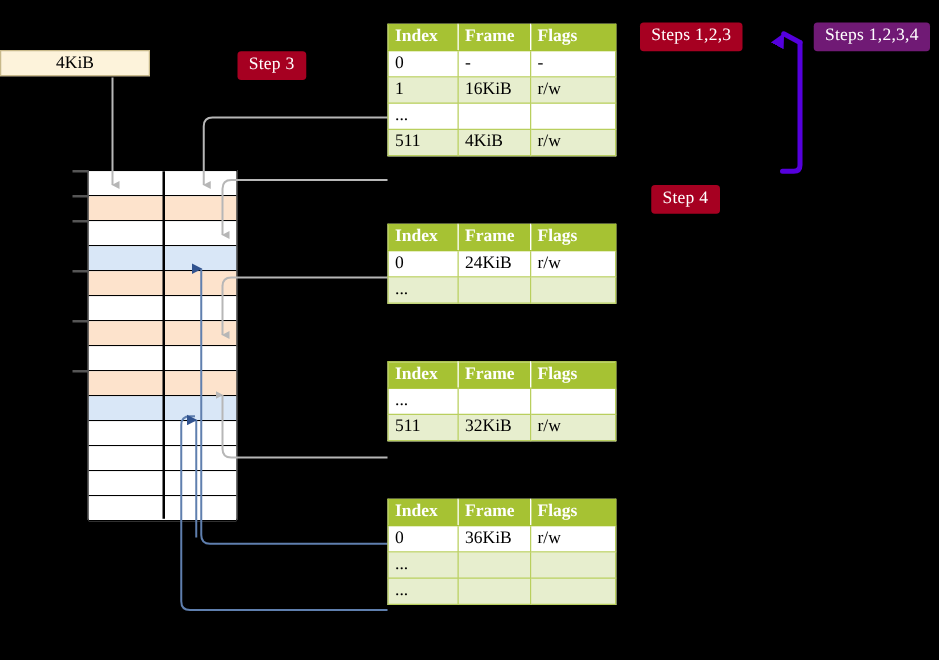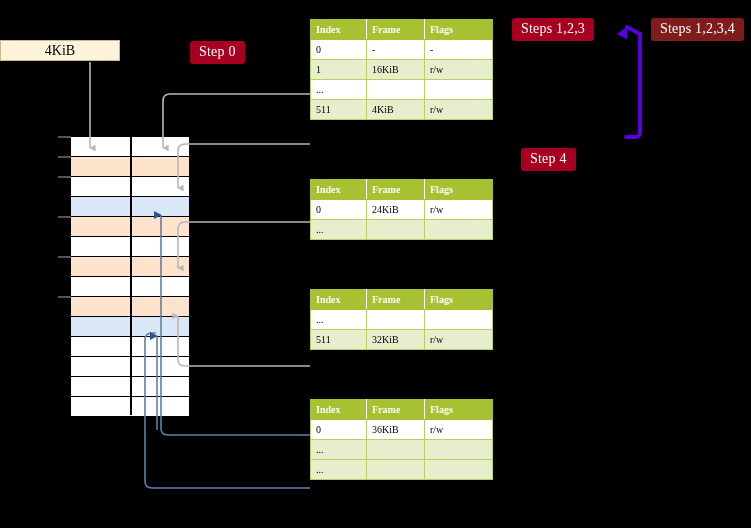--- a/index.html
+++ b/index.html
@@ -16,21 +16,21 @@
     font-family:Liberation Serif, serif;
     font-size:14px;line-height:14px;
     color:#ffffff;
     padding:4px 9px 5px 9px;
     border-radius:3px;
     white-space:nowrap;
     letter-spacing:0.2px;
     text-align:center;
   }
   .badge-red{background:#a60021;}
-  .badge-blue{background:#7f1d1d;}
+  .badge-blue{background:#701a75;}
 
   
   .kib-box{
     position:absolute;
     background:#fdf3db;
     border:1px solid #c8b98a;
     color:#000;
     font-size:14px;
     display:flex;align-items:center;justify-content:center;
     box-sizing:border-box;
@@ -46,21 +46,21 @@
   .memdiv{position:absolute;top:0;bottom:0;width:1.5px;background:#000;}
   .tick{position:absolute;height:1.5px;background:#555;}
 
   
   .ptable{position:absolute;border-collapse:collapse;
           background:#ffffff;box-sizing:border-box;
           border:1px solid #9bb528;}
   .ptable td,.ptable th{
     border:1px solid #b9cf5e;
     font-family:"Liberation Serif", serif;
-    font-size:10px;
+    font-size:14px;
     padding:2px 5px;
     text-align:left;
     height:20px;
     box-sizing:border-box;
     white-space:nowrap;
     vertical-align:middle;
   }
   .ptable th{
     background:#a6c233;color:#ffffff;font-weight:bold;
     border:1px solid #a6c233;
@@ -80,21 +80,21 @@
 </head>
 <body>
 
 <div class="stage">
 
   <div class="kib-box" style="left:0px;top:40px;width:120px;height:21px;">
     <span>4KiB</span>
   </div>
 
   <div class="badge badge-red" style="left:190px;top:41px;">
-    <span>Step 0</span>
+    <span>Step 3</span>
   </div>
 
   <div class="badge badge-red" style="left:512px;top:18px;">
     <span>Steps 1,2,3</span>
   </div>
 
   <div class="badge badge-blue" style="left:651px;top:18px;">
     <span>Steps 1,2,3,4</span>
   </div>
 

